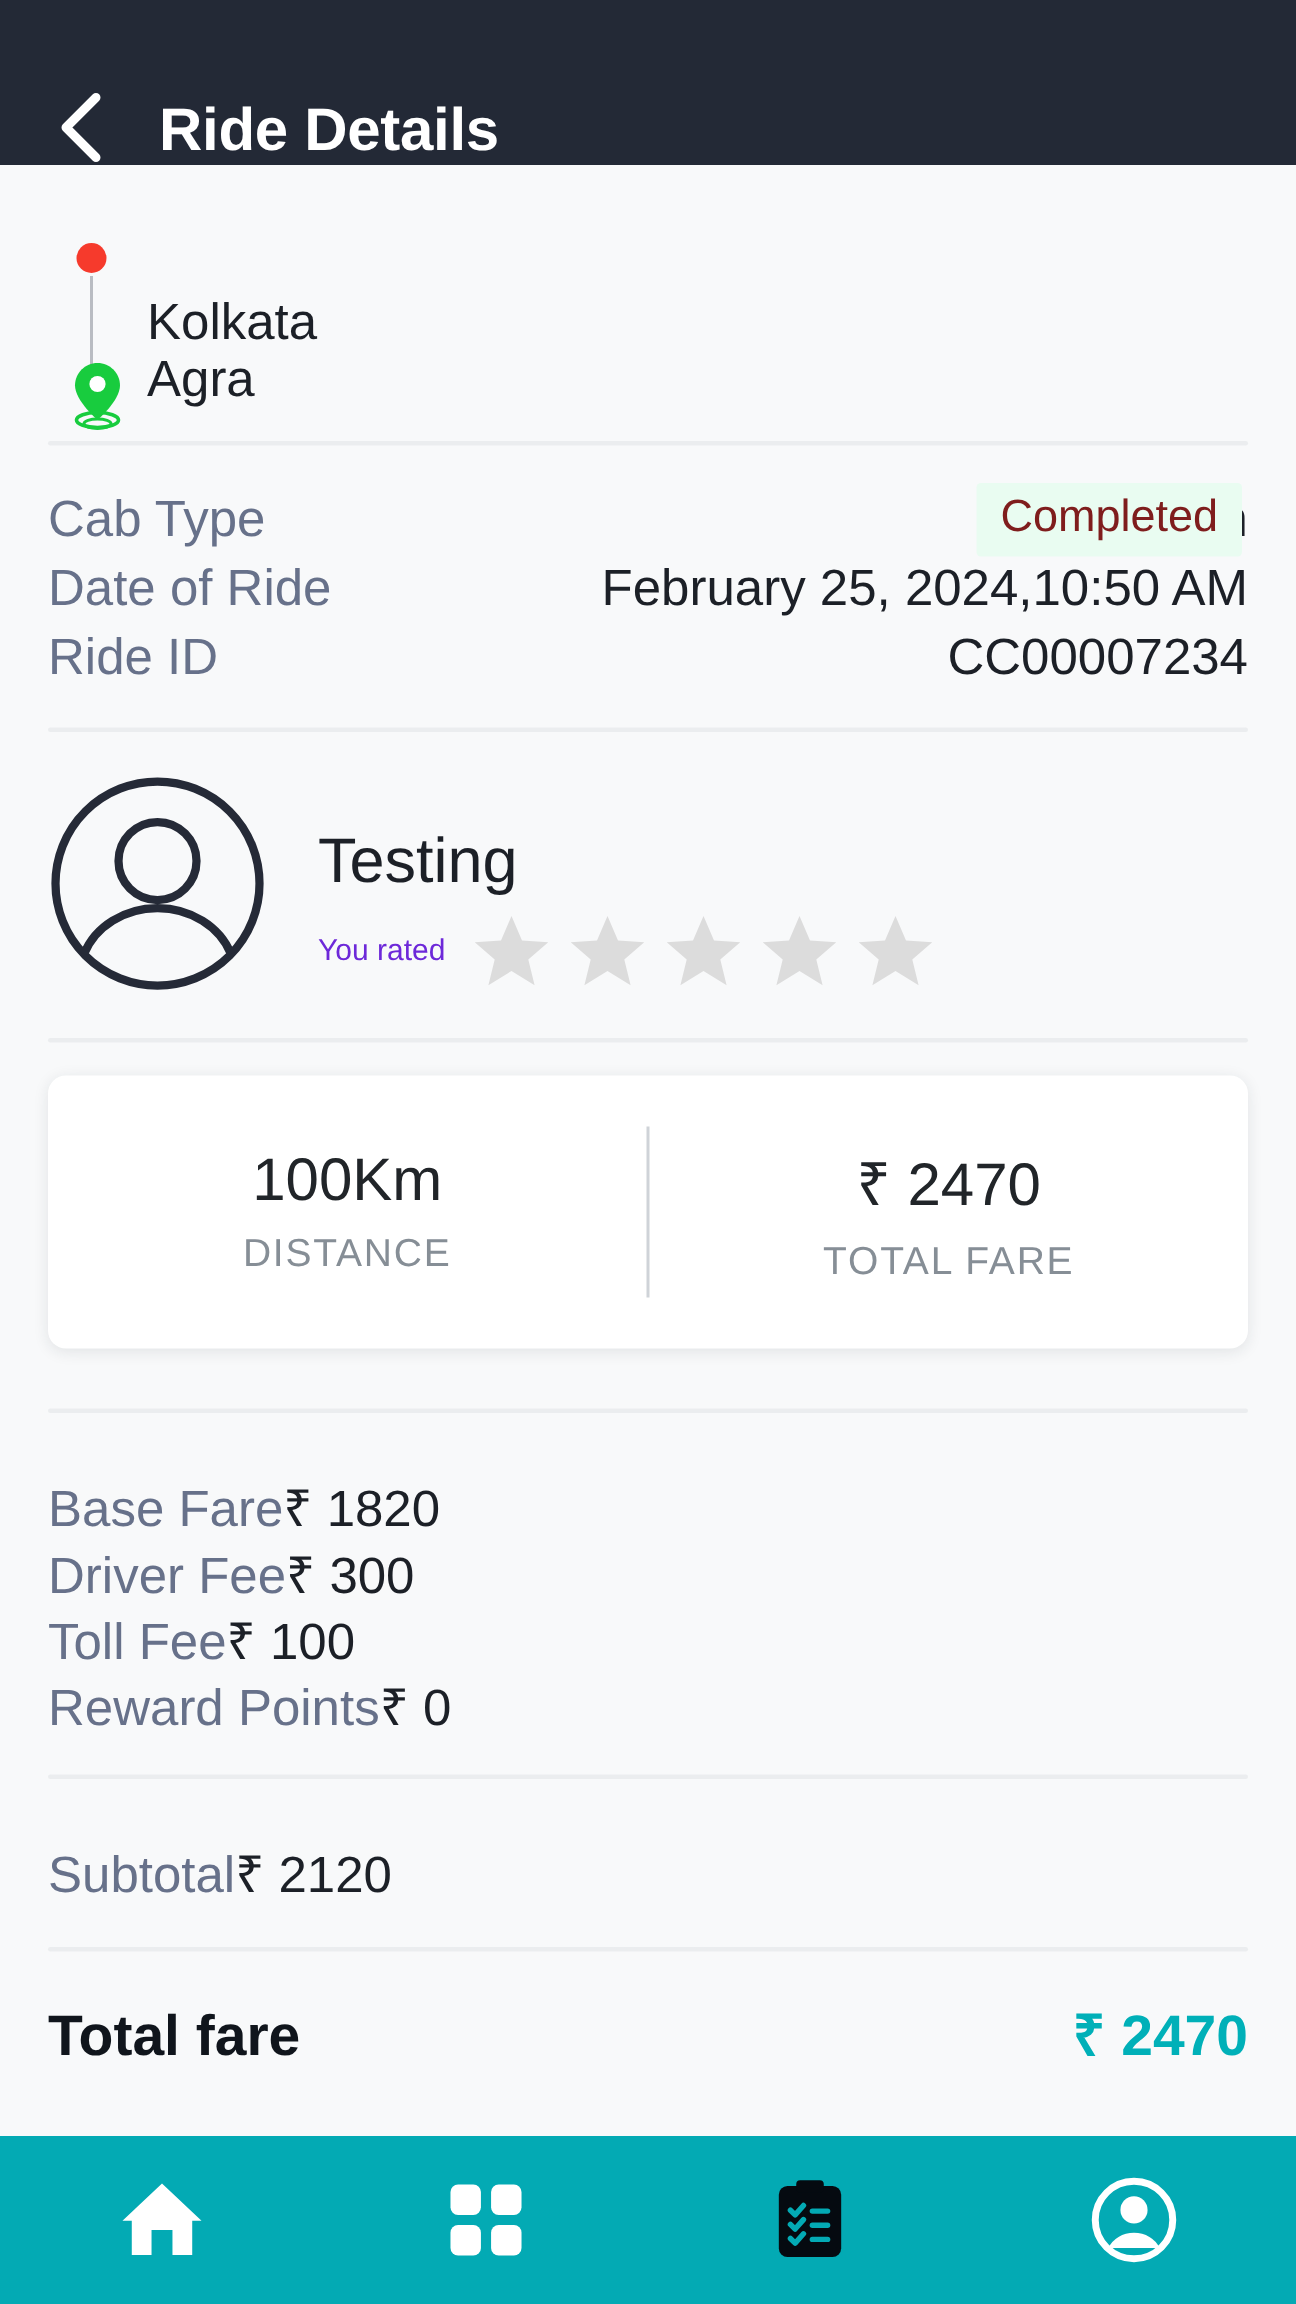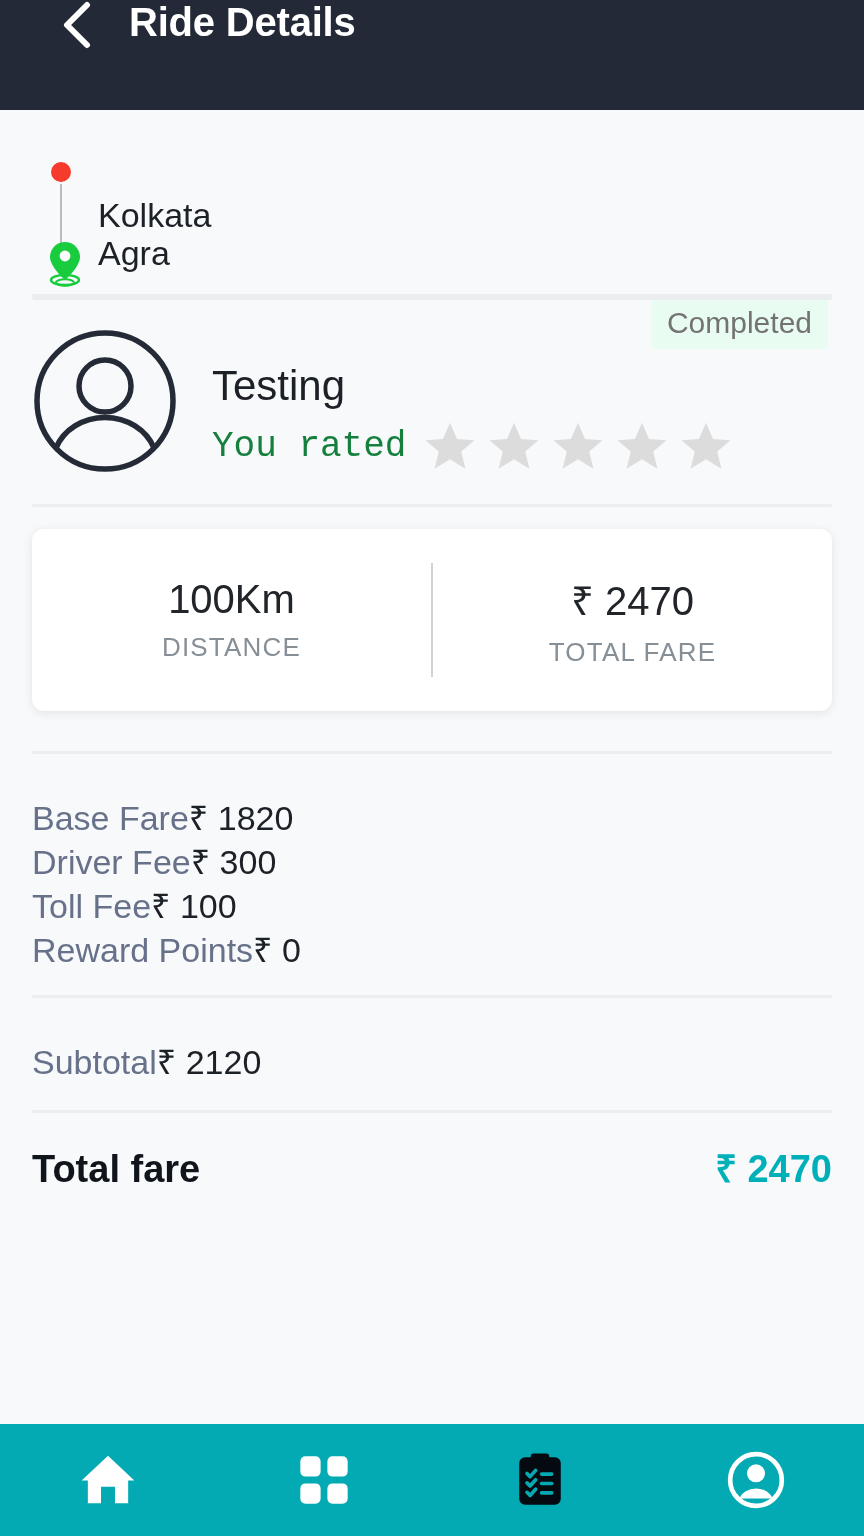--- a/index.html
+++ b/index.html
@@ -8,62 +8,62 @@
     font-family:"Liberation Sans", sans-serif;
     background:#f8f9fa;
     overflow:hidden;
   }
   .screen { position:relative; width:864px; height:1536px; display:flex; flex-direction:column; background:#f8f9fa; }
 
   
   .appbar {
     height:110px; flex:0 0 110px;
     background:#232936;
-    display:flex; align-items:flex-start;
-    padding-left:53px;
+    display:flex; align-items:flex-end;
+    padding-left:30px;
     gap:30px;
   }
   .back-btn { width:46px; height:50px; display:flex; align-items:center; justify-content:center; cursor:pointer; }
   .appbar-title { color:#ffffff; font-size:40px; font-weight:bold; letter-spacing:-0.2px; }
 
   
   .content { flex:1 1 auto; position:relative; overflow:hidden; }
 
   
   .route-block { position:relative; padding:44px 32px 24px 32px; display:flex; align-items:flex-start; }
   .route-rail { width:66px; flex:0 0 66px; position:relative; padding-top:8px; }
   .dot-red { width:20px; height:20px; border-radius:50%; background:#f63a2c; margin-left:19px; }
   .rail-line { position:absolute; left:28px; top:30px; width:2px; height:62px; background:#b9bcc2; }
   .pin-wrap { position:absolute; left:12px; top:86px; width:42px; height:48px; }
   .route-labels { flex:1 1 auto; }
   .route-city { font-size:34px; color:#1c2027; line-height:1; }
   .route-city.first { padding-top:4px; }
   .route-city.second { padding-top:44px; }
   .status-badge {
-    position:absolute; right:36px; top:190px;
-    background:#e9fcf1; color:#737373;
+    position:absolute; right:36px; top:212px;
+    background:#e9fcf1; color:#7f1d1d;
     font-size:30px; padding:6px 16px 9px 16px; border-radius:3px;
   }
 
   
   .divider { height:3px; background:#ebedef; margin:0 32px; border-radius:2px; }
 
   
   .info-block { padding:26px 32px 24px 32px; }
   .info-row { display:flex; justify-content:space-between; align-items:baseline; padding:2px 0; }
   .info-label { font-size:34px; color:#67718a; line-height:1.24; }
   .info-value { font-size:34px; color:#1c2027; line-height:1.24; text-align:right; }
 
   
   .driver-block { padding:28px 32px 30px 32px; display:flex; align-items:flex-end; gap:34px; }
   .avatar { width:146px; height:146px; flex:0 0 146px; }
   .driver-info { flex:1 1 auto; }
   .driver-name { font-size:42px; color:#1c2027; line-height:1.15; }
   .rating-row { display:flex; align-items:center; gap:16px; margin-top:8px; }
-  .rating-text { font-size:36px; color:#15803d;font-family:Liberation Mono, monospace; }
+  .rating-text { font-size:20px; color:#6d28d9; }
   .stars { display:flex; gap:8px; }
   .star { width:56px; height:56px; }
 
   
   .summary-wrap { padding:22px 32px 24px 32px; }
   .summary-card {
     background:#ffffff; border-radius:12px;
     box-shadow:0 2px 10px rgba(30,35,45,0.10);
     display:flex; align-items:stretch;
     height:182px;
@@ -125,20 +125,34 @@
       </div>
       <div class="route-labels">
         <div class="route-city second">Kolkata</div>
         <div class="route-city first">Agra</div>
       </div>
       <div class="status-badge">Completed</div>
     </div>
 
     <div class="divider"></div>
 
+    <div class="info-block">
+      <div class="info-row">
+        <span class="info-label">Cab Type</span>
+        <span class="info-value">Sedan</span>
+      </div>
+      <div class="info-row">
+        <span class="info-label">Date of Ride</span>
+        <span class="info-value">February 25, 2024,10:50 AM</span>
+      </div>
+      <div class="info-row">
+        <span class="info-label">Ride ID</span>
+        <span class="info-value">CC00007234</span>
+      </div>
+    </div>
 
     <div class="divider"></div>
 
     <div class="driver-block">
       <div class="avatar">
         <svg width="146" height="146" viewBox="0 0 146 146">
           <circle cx="73" cy="73" r="68" fill="none" stroke="#252a37" stroke-width="5.5"></circle>
           <circle cx="73" cy="58" r="26" fill="none" stroke="#252a37" stroke-width="5.5"></circle>
           <path d="M24 120 A52 46 0 0 1 122 120" fill="none" stroke="#252a37" stroke-width="5.5"></path>
         </svg>

